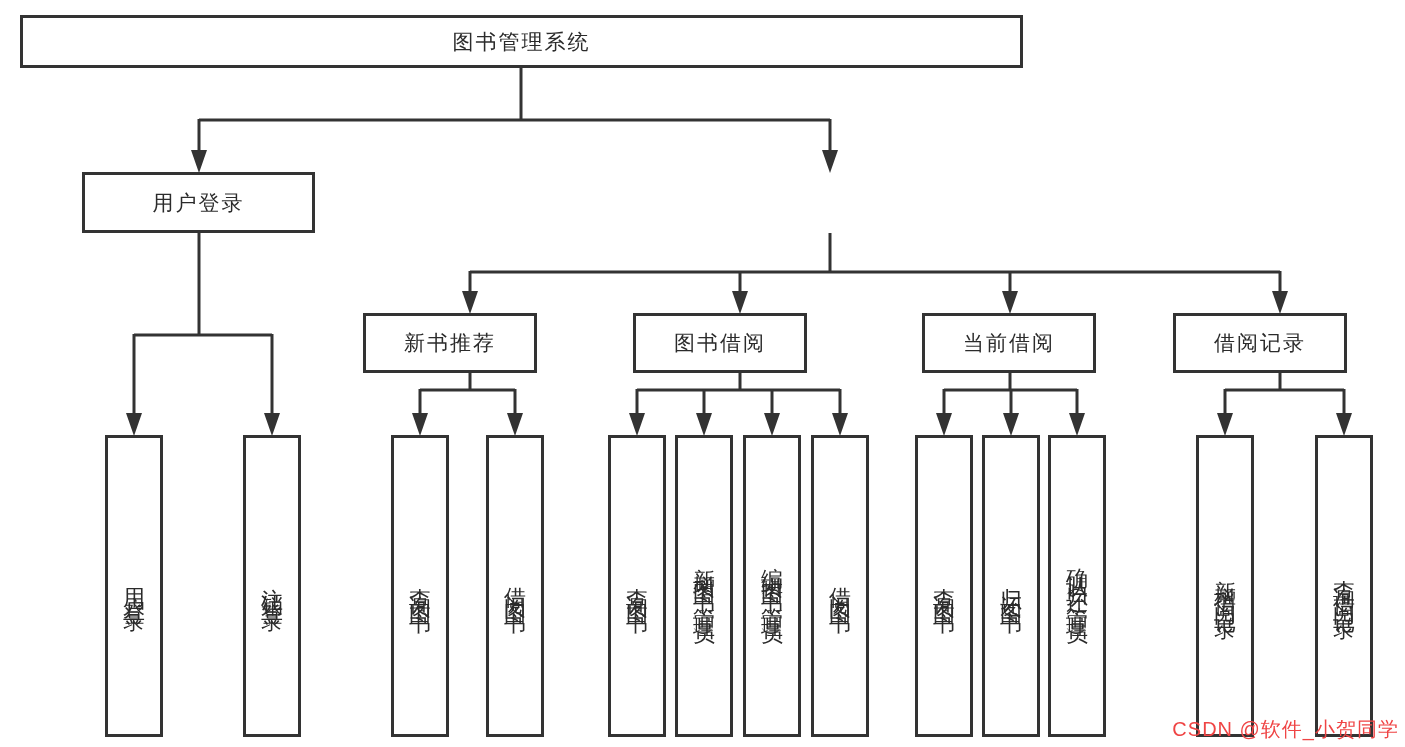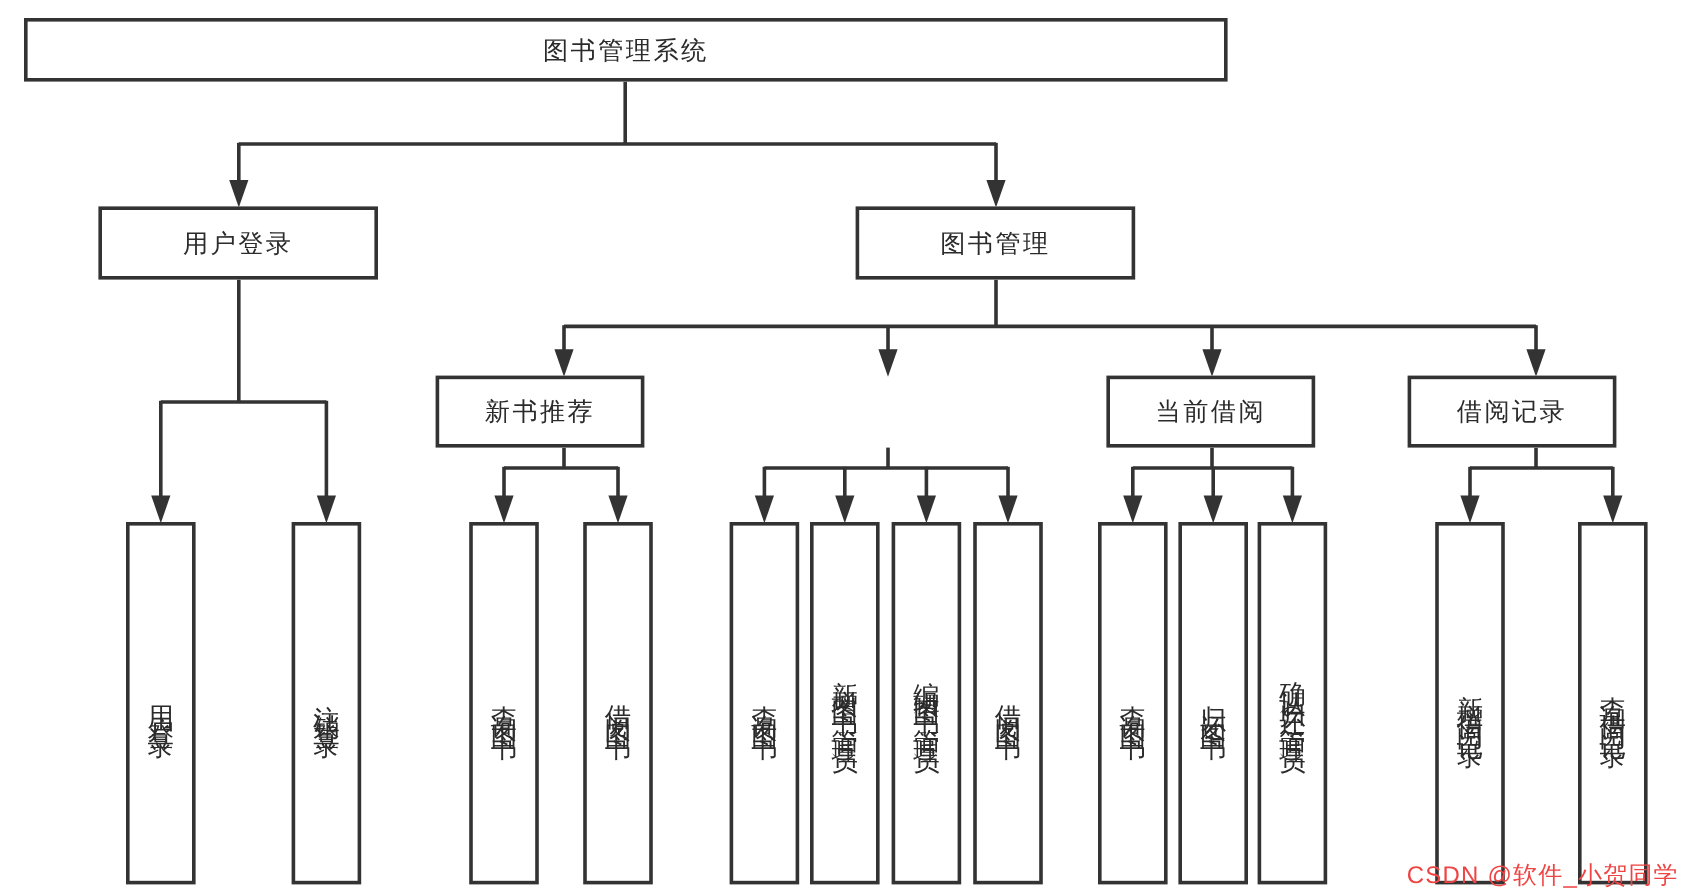--- a/index.html
+++ b/index.html
@@ -145,27 +145,27 @@
     </g>
   </svg>
 
   <div class="node root h">
     <span>图书管理系统</span>
   </div>
 
   <div class="node lvl2 h" style="left:82px;">
     <span>用户登录</span>
   </div>
-  <div class="node lvl2 h" style="left:713px;">
-    <span>图书管理</span>
-  </div>
 
   <div class="node lvl3 h" style="left:363px;">
     <span>新书推荐</span>
   </div>
+  <div class="node lvl3 h" style="left:633px;">
+    <span>图书借阅</span>
+  </div>
   <div class="node lvl3 h" style="left:903px;margin-left:19px;">
     <span>当前借阅</span>
   </div>
   <div class="node lvl3 h" style="left:1173px;">
     <span>借阅记录</span>
   </div>
 
   <div class="node leaf" style="left:105px;">
     <span class="leaf-label">用户登录</span>
   </div>

